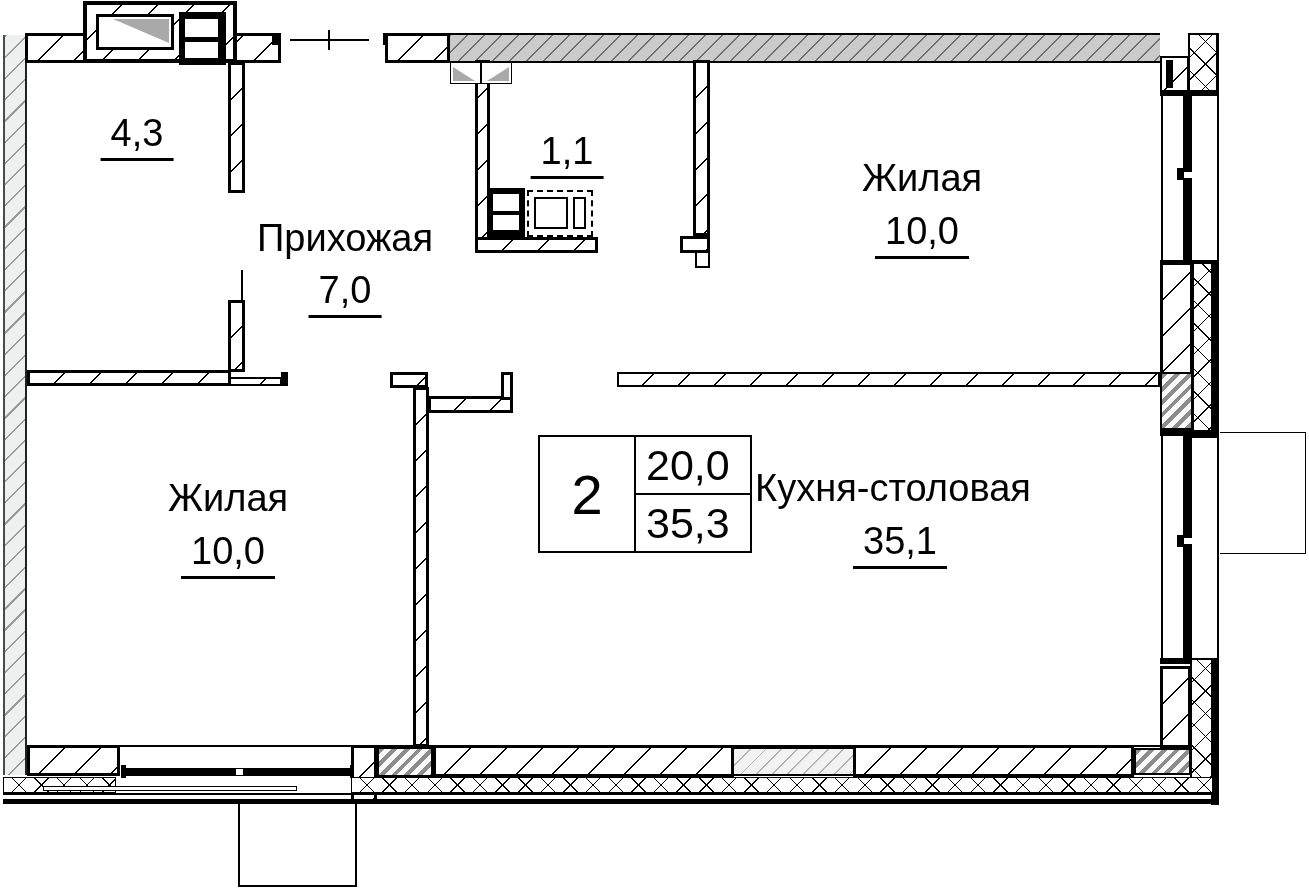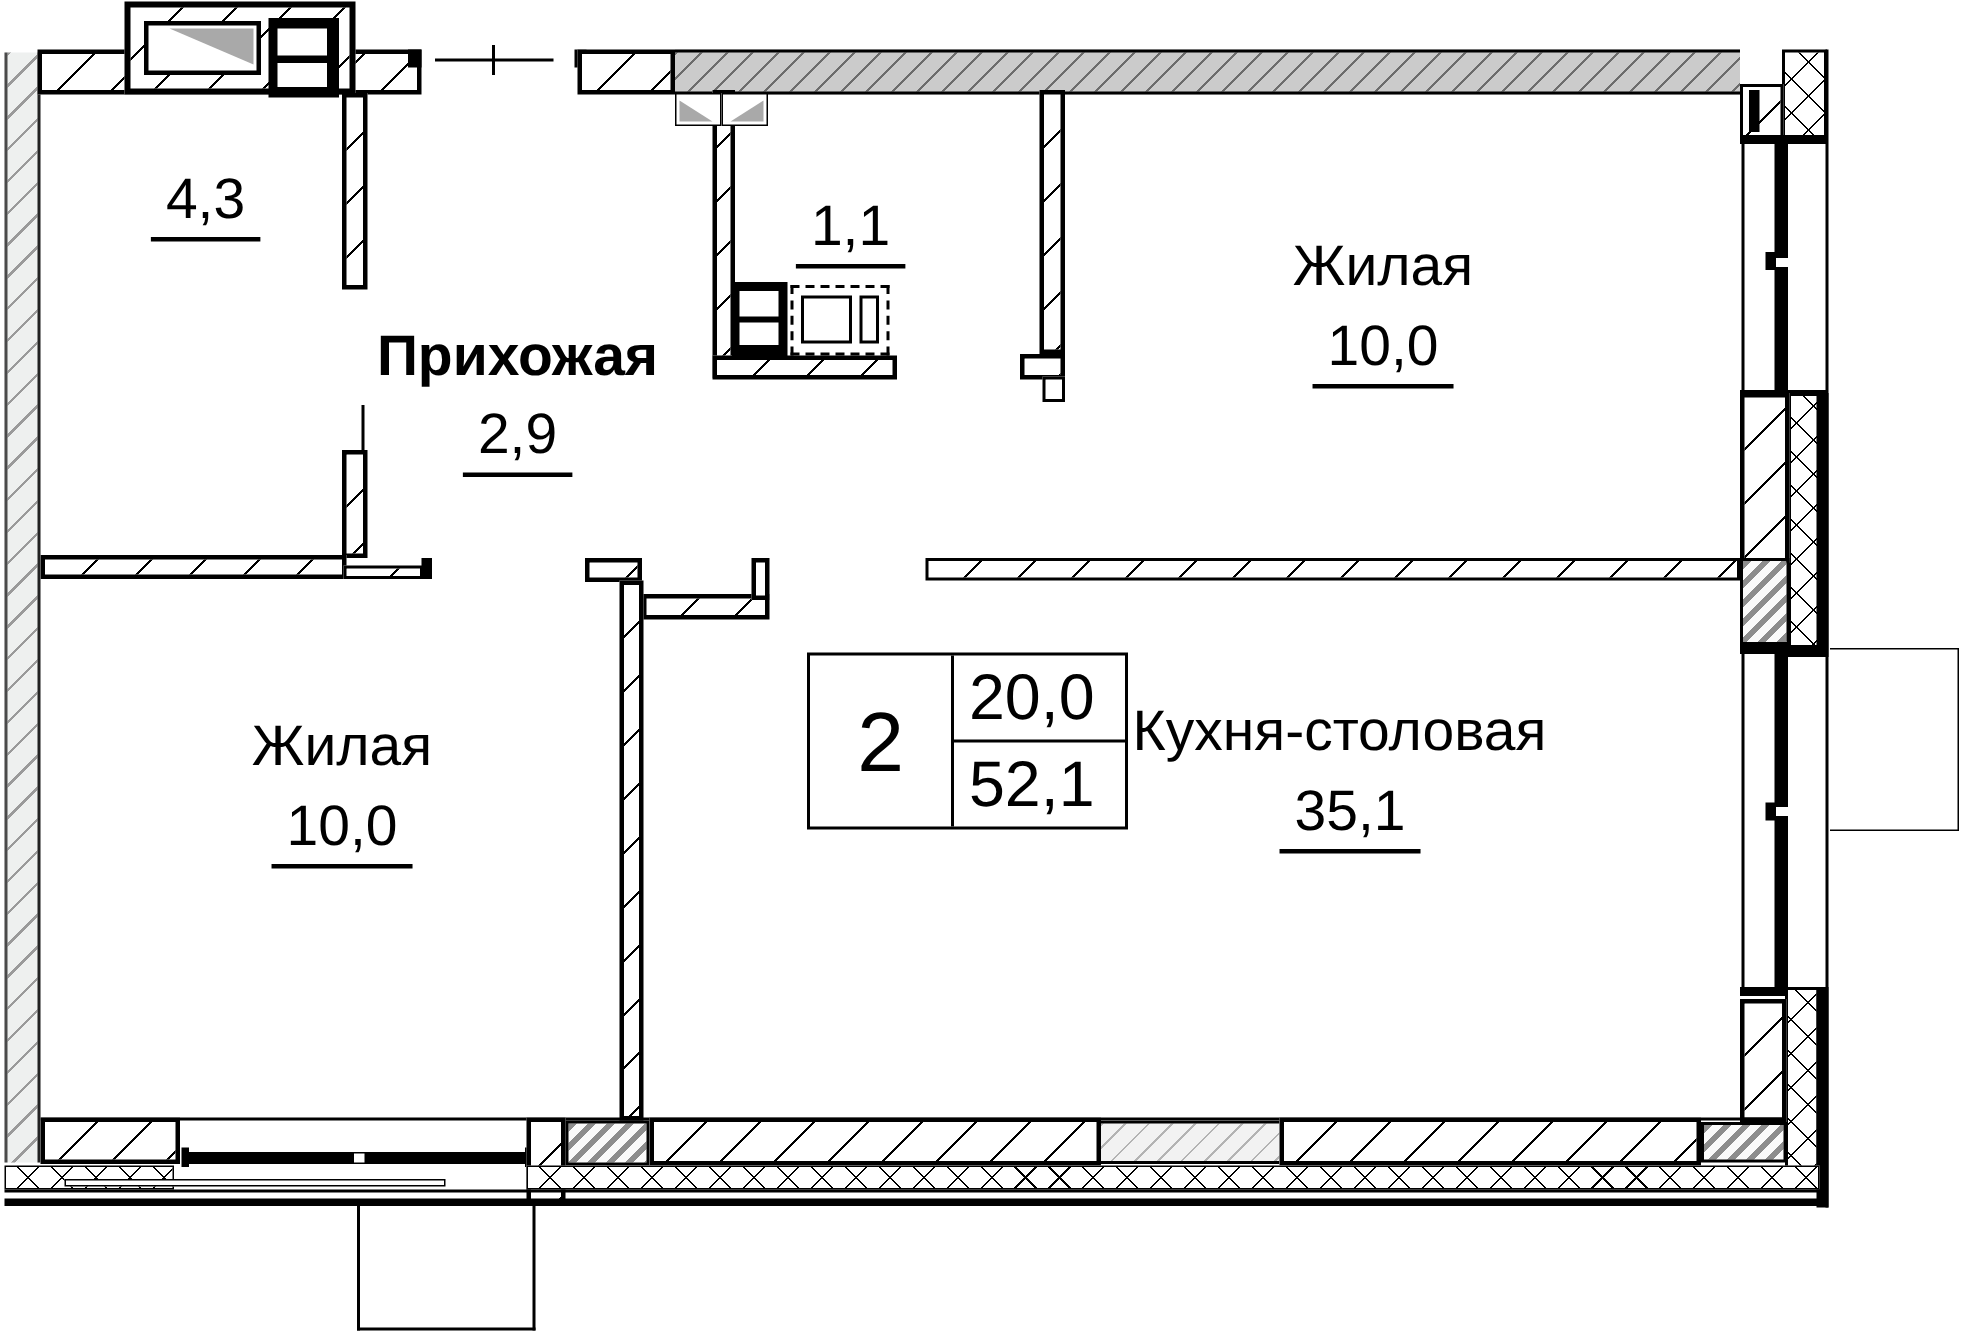--- a/index.html
+++ b/index.html
@@ -162,23 +162,23 @@
   <div class="abs thinbox" style="left:43px;top:786px;width:254px;height:5px;"></div>
   <div class="abs blk" style="left:3px;top:793px;width:1212px;height:2px;"></div>
   <div class="abs blk" style="left:3px;top:799px;width:1215px;height:5px;"></div>
 
   <div class="abs thinbox" style="left:238px;top:804px;width:119px;height:83px;border-top:none;border-width:2px;"></div>
 
   <div class="lbl" style="left:137px;top:113px;">
     <span class="area">4,3</span>
   </div>
 
-  <div class="lbl" style="left:345px;top:218px;font-weight:bold;">Прихожая</div>
+  <div class="lbl" style="left:345px;top:218px;">Прихожая</div>
   <div class="lbl" style="left:345px;top:270px;">
-    <span class="area">2,9</span>
+    <span class="area">7,0</span>
   </div>
 
   <div class="lbl" style="left:567px;top:131px;">
     <span class="area">1,1</span>
   </div>
 
   <div class="lbl" style="left:922px;top:158px;">Жилая</div>
   <div class="lbl" style="left:922px;top:211px;">
     <span class="area">10,0</span>
   </div>
@@ -190,17 +190,17 @@
 
   <div class="lbl" style="left:893px;top:468px;">Кухня-столовая</div>
   <div class="lbl" style="left:900px;top:521px;">
     <span class="area">35,1</span>
   </div>
 
   <div id="stamp" class="abs" style="left:538px;top:435px;width:214px;height:118px;">
     <div class="c1">2</div>
     <div class="c2">
       <div class="r r1">20,0</div>
-      <div class="r">52,1</div>
+      <div class="r">35,3</div>
     </div>
   </div>
 
 </div>
 
 </body></html>

